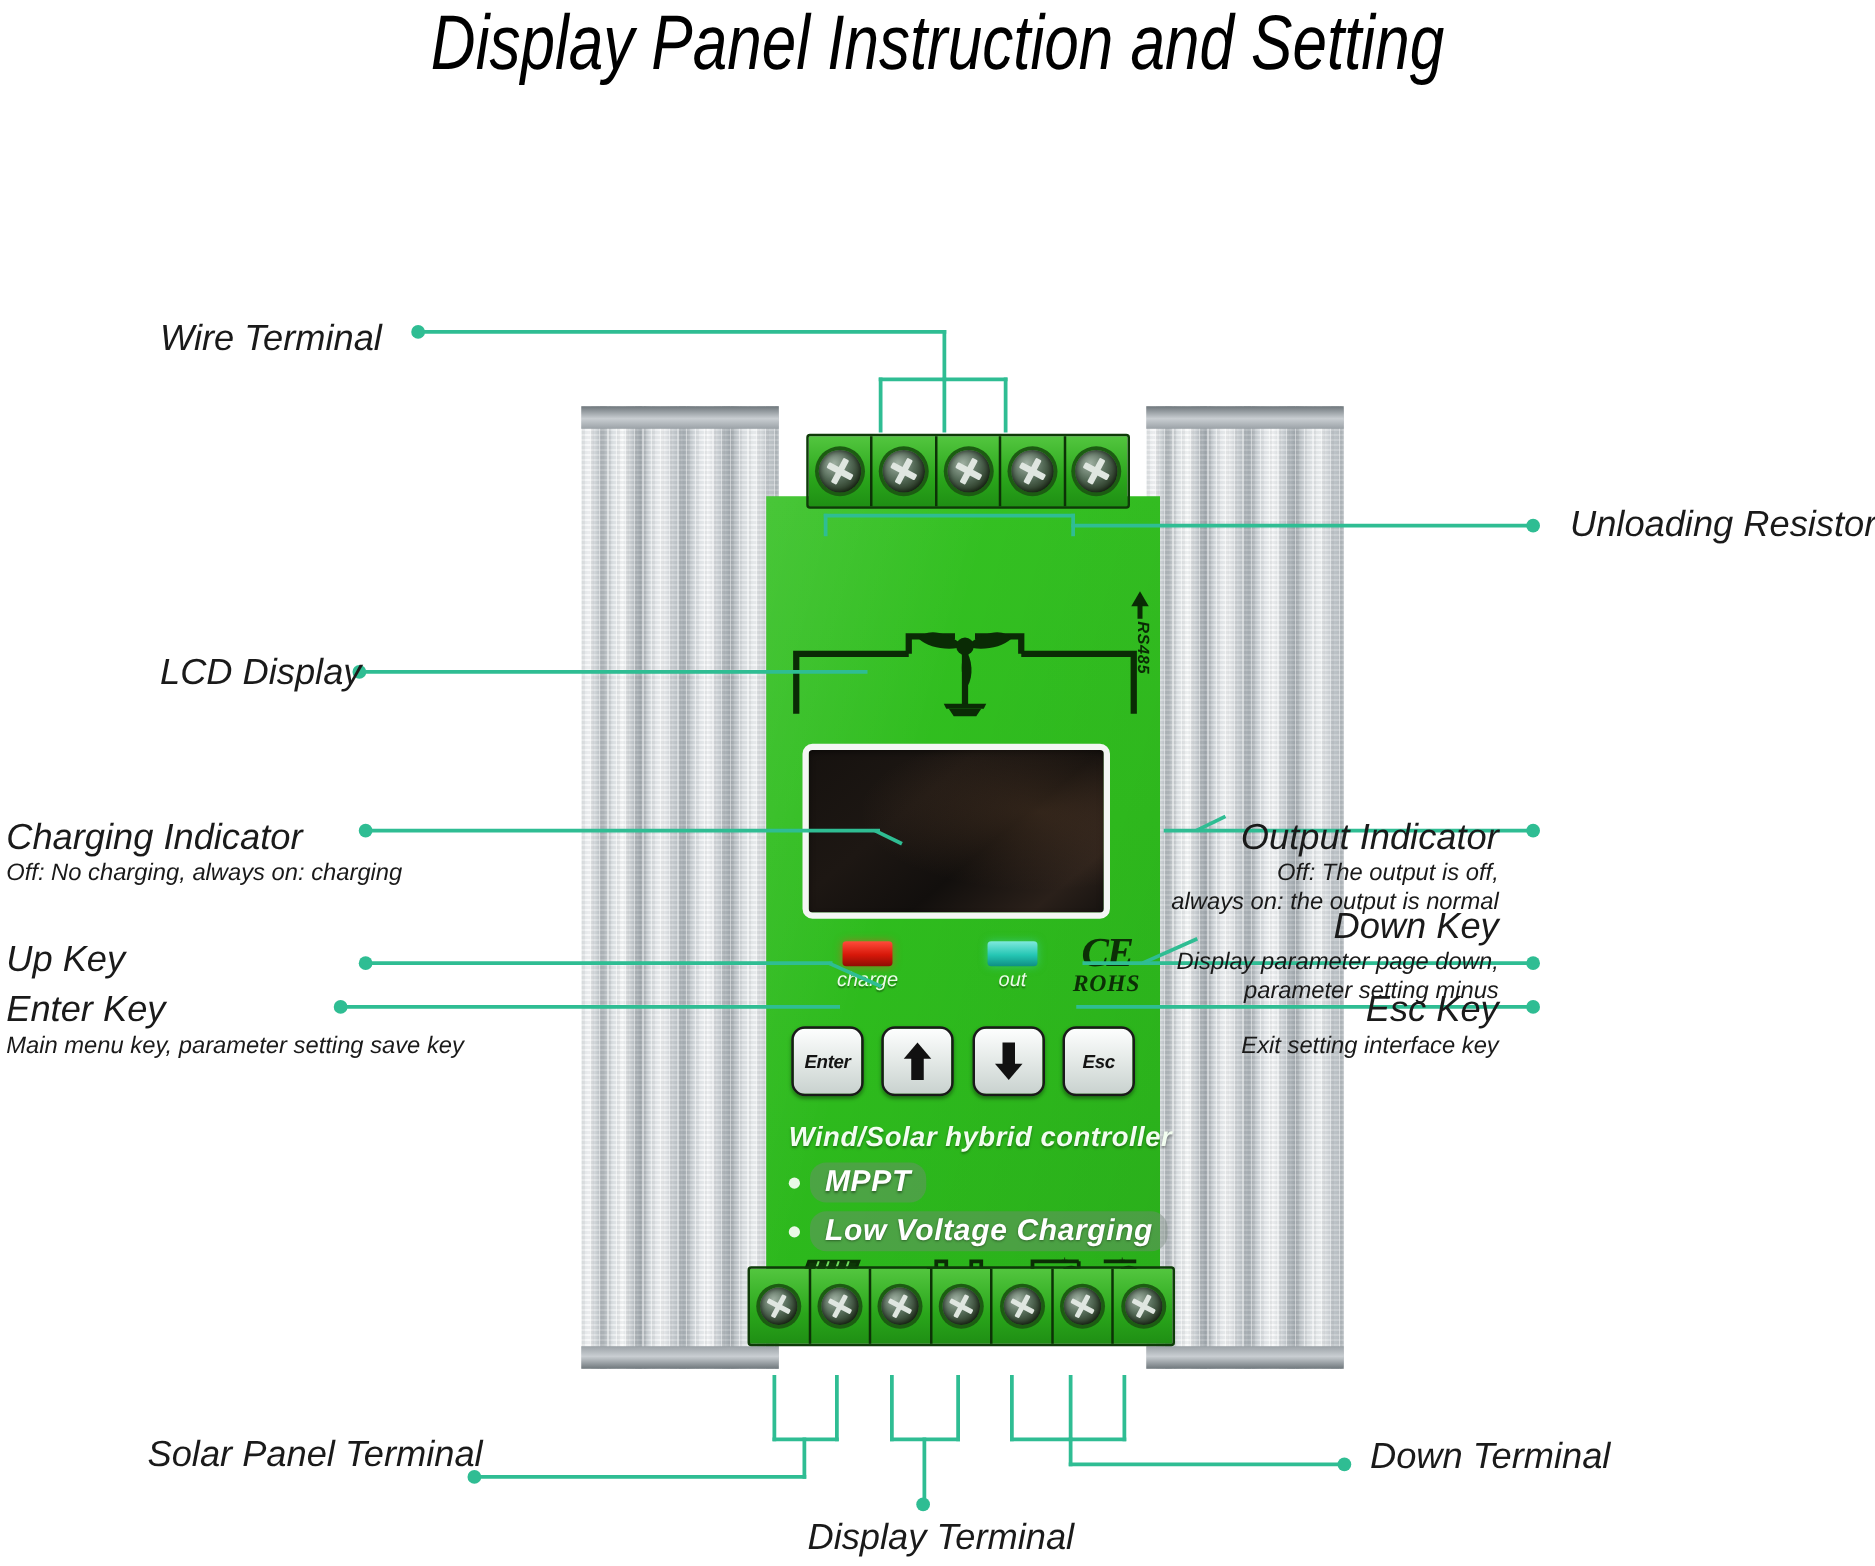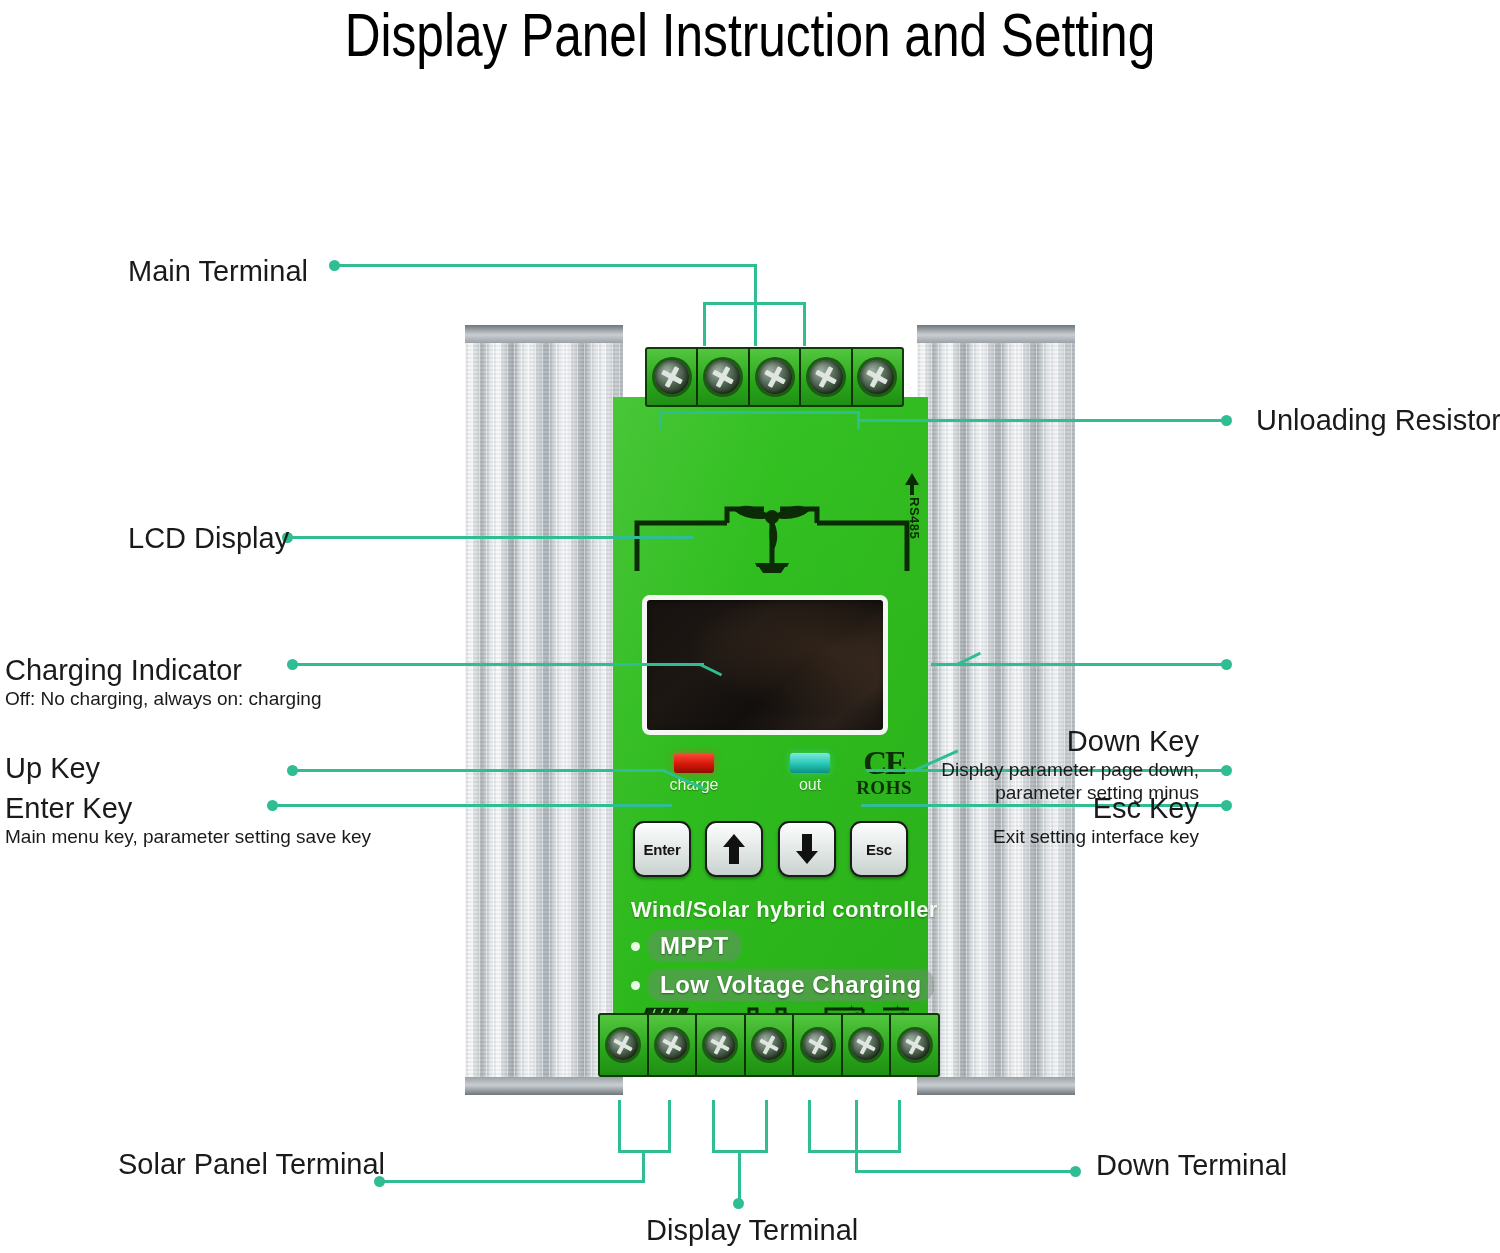--- a/index.html
+++ b/index.html
@@ -5,21 +5,21 @@
 <style>
   html,body{margin:0;padding:0;}
   body{
     width:1500px;height:1253px;
     background:#ffffff;
     font-family:"Liberation Sans", sans-serif;
     color:#111;
     overflow:hidden;
     position:relative;
   }
-  #stage{position:absolute;left:0;top:0;width:1204px;height:1253px;}
+  #stage{position:absolute;left:0;top:0;width:1204px;height:1253px;font-style:italic;}
 
   
   #title{
     position:absolute;left:0;top:-2px;width:1500px;
     text-align:center;
     font-size:62px;
     line-height:74px;
     font-weight:400;
     letter-spacing:0px;
     transform:scaleX(0.80);
@@ -408,36 +408,41 @@
 
   <div class="ln lnv" style="left:808px;top:1100px;height:53px;"></div>
   <div class="ln lnv" style="left:855px;top:1100px;height:53px;"></div>
   <div class="ln lnv" style="left:898px;top:1100px;height:53px;"></div>
   <div class="ln lnh" style="left:808px;top:1150px;width:93px;"></div>
   <div class="ln lnv" style="left:855px;top:1150px;height:23px;"></div>
   <div class="ln lnh" style="left:855px;top:1170px;width:220px;"></div>
   <div class="dot" style="left:1070px;top:1166px;"></div>
 
   <div class="lbl left" style="left:128px;top:254px;">
-    <div class="main">Main Terminal</div>
+    <div class="main">Wire Terminal</div>
   </div>
 
   <div class="lbl left" style="left:1256px;top:403px;">
     <div class="main">Unloading Resistor</div>
   </div>
 
   <div class="lbl left" style="left:128px;top:521px;">
     <div class="main">LCD Display</div>
   </div>
 
   <div class="lbl left" style="left:5px;top:653px;">
     <div class="main">Charging Indicator</div>
     <div class="sub">Off: No charging, always on: charging</div>
   </div>
 
+  <div class="lbl right" style="right:5px;top:653px;">
+    <div class="main">Output Indicator</div>
+    <div class="sub">Off: The output is off,</div>
+    <div class="sub">always on: the output is normal</div>
+  </div>
 
   <div class="lbl left" style="left:5px;top:724px;margin-top:27px;">
     <div class="main">Up Key</div>
   </div>
 
   <div class="lbl left" style="left:5px;top:791px;">
     <div class="main">Enter Key</div>
     <div class="sub">Main menu key, parameter setting save key</div>
   </div>
 

